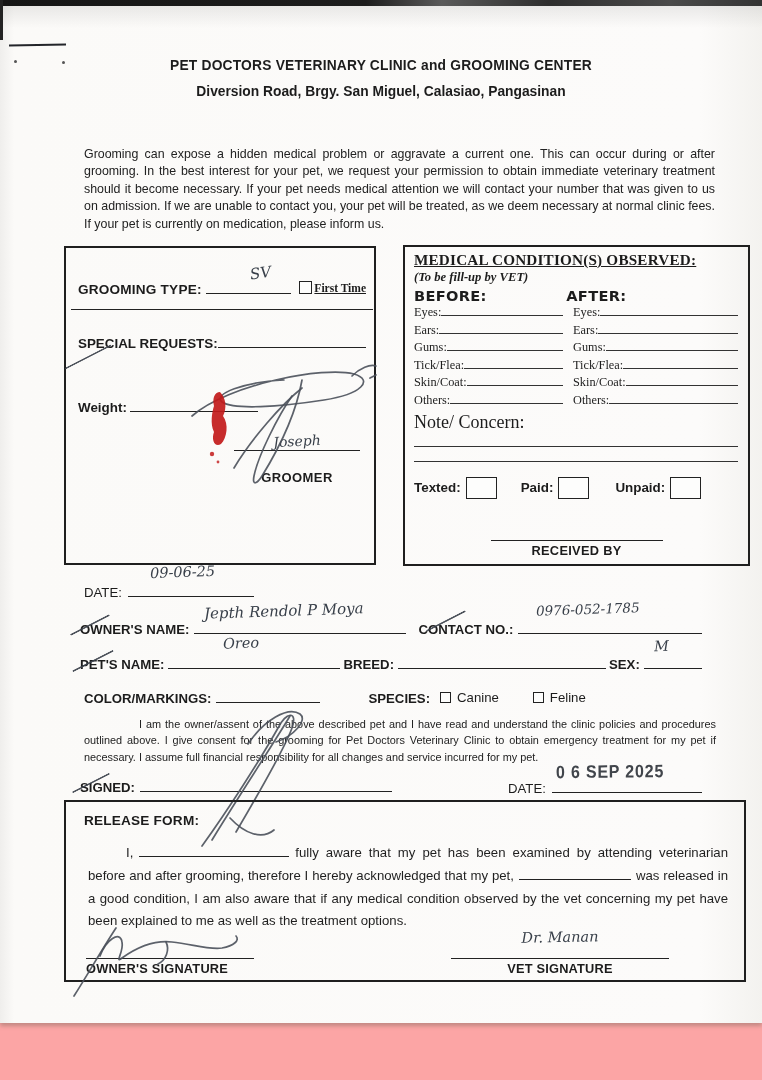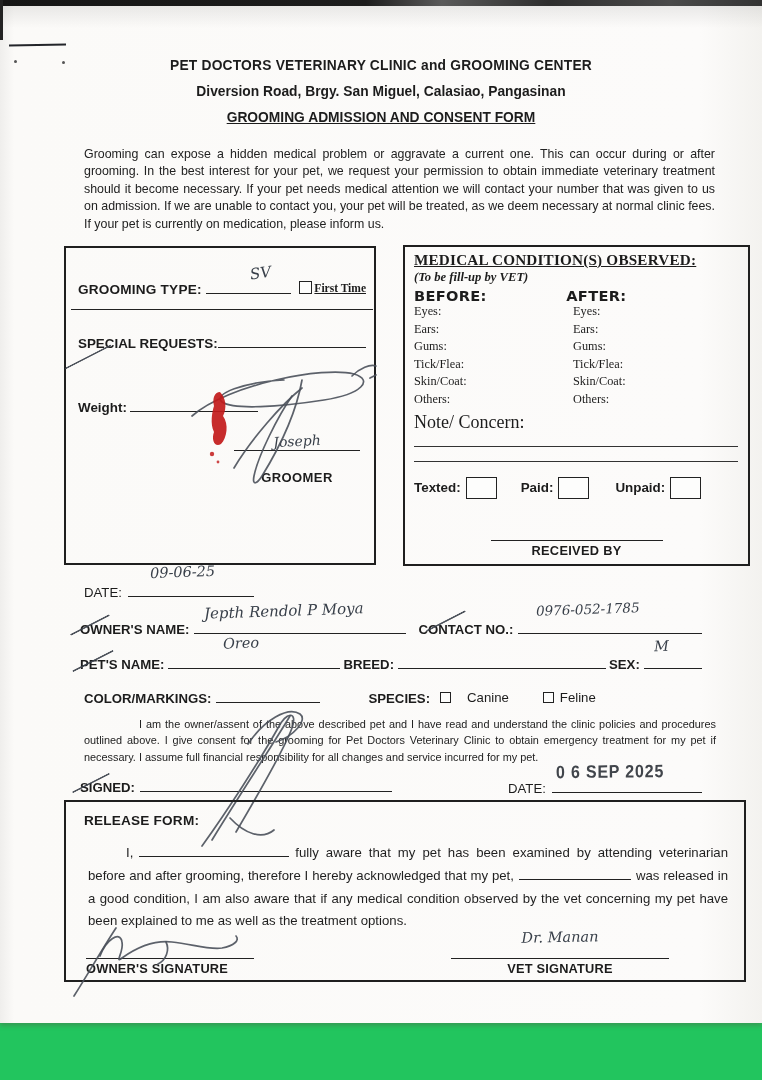--- a/index.html
+++ b/index.html
@@ -1,17 +1,17 @@
 <!DOCTYPE html>
 <html><head>
 <meta charset="utf-8">
 <style>
   html,body{margin:0;padding:0;}
   body{width:762px;height:1080px;font-family:"Liberation Sans",sans-serif;color:#1c1c1c;}
-  .scan{position:relative;width:762px;height:1080px;background:#22c55e;overflow:hidden;}
+  .scan{position:relative;width:762px;height:1080px;background:#fca5a5;overflow:hidden;}
   .paper{position:absolute;left:0;top:0;width:762px;height:1023px;
          background:
            linear-gradient(90deg, #efeeec 0px, #fbfaf8 14px, #fcfbfa 700px, #f3f2ef 762px),
            #fbfaf8;
          box-shadow:0 3px 4px rgba(90,85,70,.35);}
   .paper:after{content:"";position:absolute;left:0;top:0;width:100%;height:28px;
          background:linear-gradient(180deg, rgba(120,120,120,.18), rgba(255,255,255,0));}
   .topline{position:absolute;left:0;top:0;width:762px;height:6px;
          background:linear-gradient(90deg,#151515 0%,#1d1d1d 48%,#5a5a5a 58%,#2e2e2e 72%,#4a4a4a 88%,#333 100%);}
   .leftedge{position:absolute;left:0;top:0;width:3px;height:40px;background:#222;}
@@ -61,21 +61,21 @@
   .groomer .glab{font-size:13px;font-weight:bold;letter-spacing:.4px;margin-top:19px;}
 
   
   .rpad{position:absolute;left:9px;right:10px;top:4px;}
   .mtitle{font-family:"Liberation Serif",serif;font-weight:bold;font-size:15.2px;text-decoration:underline;letter-spacing:.2px;}
   .msub{font-family:"Liberation Serif",serif;font-weight:bold;font-style:italic;font-size:12.6px;margin-top:1px;}
   .mhead{display:flex;margin-top:2px;}
   .mhead .bh{width:47%;font-family:"DejaVu Sans",sans-serif;font-weight:bold;font-size:14.6px;letter-spacing:.3px;}
   .mhead .ah{font-family:"DejaVu Sans",sans-serif;font-weight:bold;font-size:14.6px;letter-spacing:.3px;}
   .mrow{display:flex;height:17.6px;align-items:baseline;font-family:"Liberation Serif",serif;font-size:12.3px;}
-  .mcell{display:flex;align-items:baseline;flex-direction:column;}
+  .mcell{display:flex;align-items:baseline;}
   .mcell.b{width:46%;margin-right:10px;}
   .mcell.a{flex:1;}
   .mcell .grow{height:11px;border-bottom:1.4px solid #333;}
   .note{font-family:"Liberation Serif",serif;font-size:18px;margin-top:2px;}
   .rline{border-bottom:1.5px solid #333;margin-top:13px;}
   .paidrow{display:flex;align-items:center;margin-top:15px;font-size:13.4px;font-weight:bold;}
   .paybox{display:inline-block;width:29px;height:20px;border:1.8px solid #222;background:#fdfdfc;margin-left:5px;}
   .paidrow .gap1{width:24px;}
   .paidrow .gap2{width:26px;}
   .rcv{position:absolute;left:0;right:0;bottom:6px;text-align:center;}
@@ -115,21 +115,20 @@
 </style>
 </head>
 <body>
 
 <div class="scan">
   <div class="paper">
 
     <div class="hdr">
       <div class="l1">PET DOCTORS VETERINARY CLINIC and GROOMING CENTER</div>
       <div class="l2">Diversion Road, Brgy. San Miguel, Calasiao, Pangasinan</div>
-      <div class="l3">GROOMING ADMISSION AND CONSENT FORM</div>
     </div>
 
     <div class="intro">Grooming can expose a hidden medical problem or aggravate a current one. This can occur during or after grooming. In the best interest for your pet, we request your permission to obtain immediate veterinary treatment should it become necessary. If your pet needs medical attention we will contact your number that was given to us on admission. If we are unable to contact you, your pet will be treated, as we deem necessary at normal clinic fees. If your pet is currently on medication, please inform us.</div>
 
     <div class="lbox">
       <div class="lrow gt-row">
         <span class="lab">GROOMING TYPE:</span>
         <span class="gt-line">
           <span class="hand gt-val">SV</span>
         </span>
@@ -296,21 +295,21 @@
       <span class="lineblk" style="flex:1;margin-left:4px;">
         <span class="hand hval" style="left:10px;top:-17px;">M</span>
       </span>
     </div>
     <div class="slash" style="left:70px;top:660px;width:46px;"></div>
 
     <div class="drow" style="left:84px;top:689px;width:620px;">
       <span class="dlab">COLOR/MARKINGS:</span>
       <span class="lineblk" style="width:104px;margin-left:5px;"></span>
       <span class="dlab" style="margin-left:48px;">SPECIES:</span>
-      <span style="margin-left:10px;display:flex;align-items:center;gap:10px;">
+      <span style="margin-left:10px;display:flex;align-items:center;">
         <span class="cbx" style="width:9px;height:9px;border-width:1.3px;"></span>
         <span style="font-size:13.2px;margin-left:6px;">Canine</span>
       </span>
       <span style="margin-left:34px;display:flex;align-items:center;">
         <span class="cbx" style="width:9px;height:9px;border-width:1.3px;"></span>
         <span style="font-size:13.2px;margin-left:6px;">Feline</span>
       </span>
     </div>
 
     <div class="consent">I am the owner/assent of the above described pet and I have read and understand the clinic policies and procedures outlined above. I give consent for the grooming for Pet Doctors Veterinary Clinic to obtain emergency treatment for my pet if necessary. I assume full financial responsibility for all changes and service incurred for my pet.</div>

